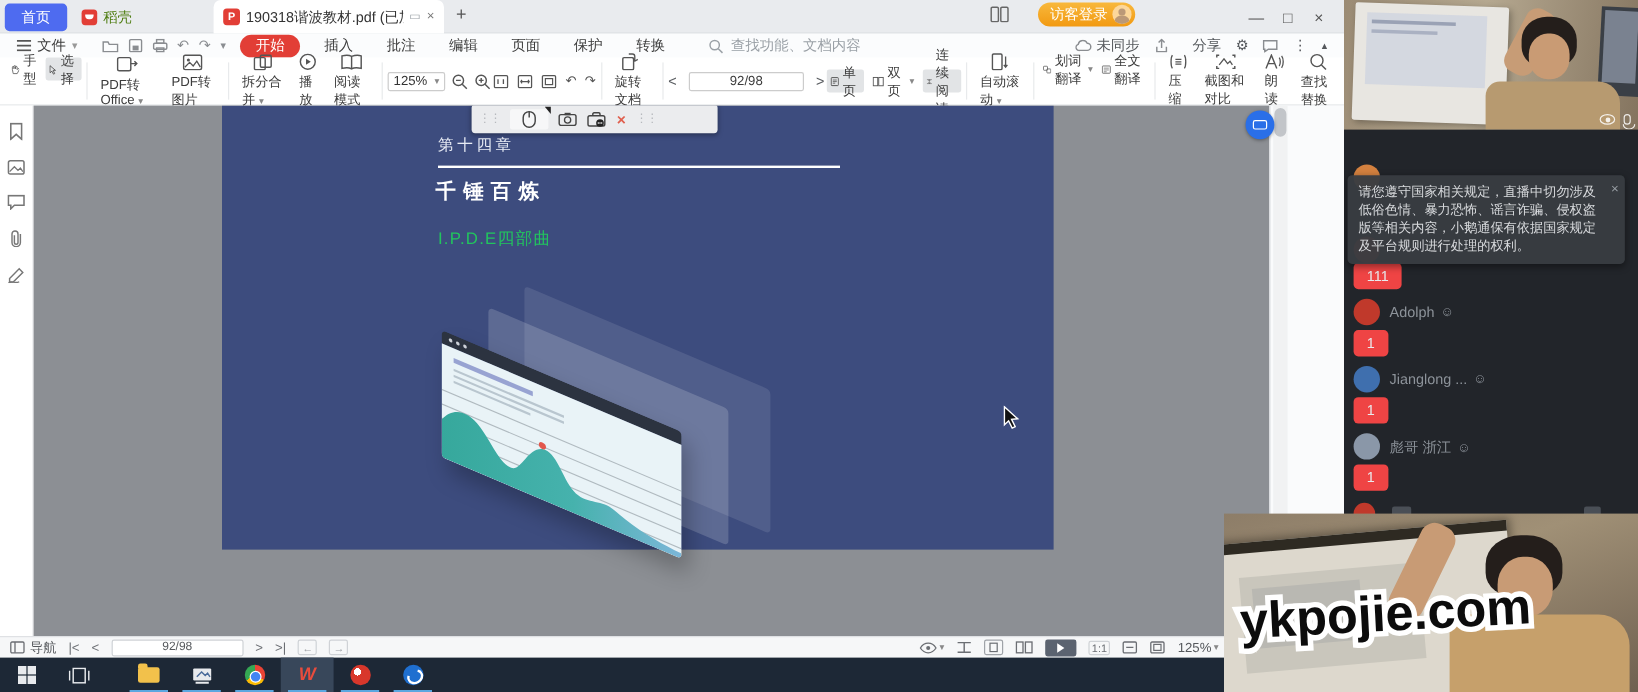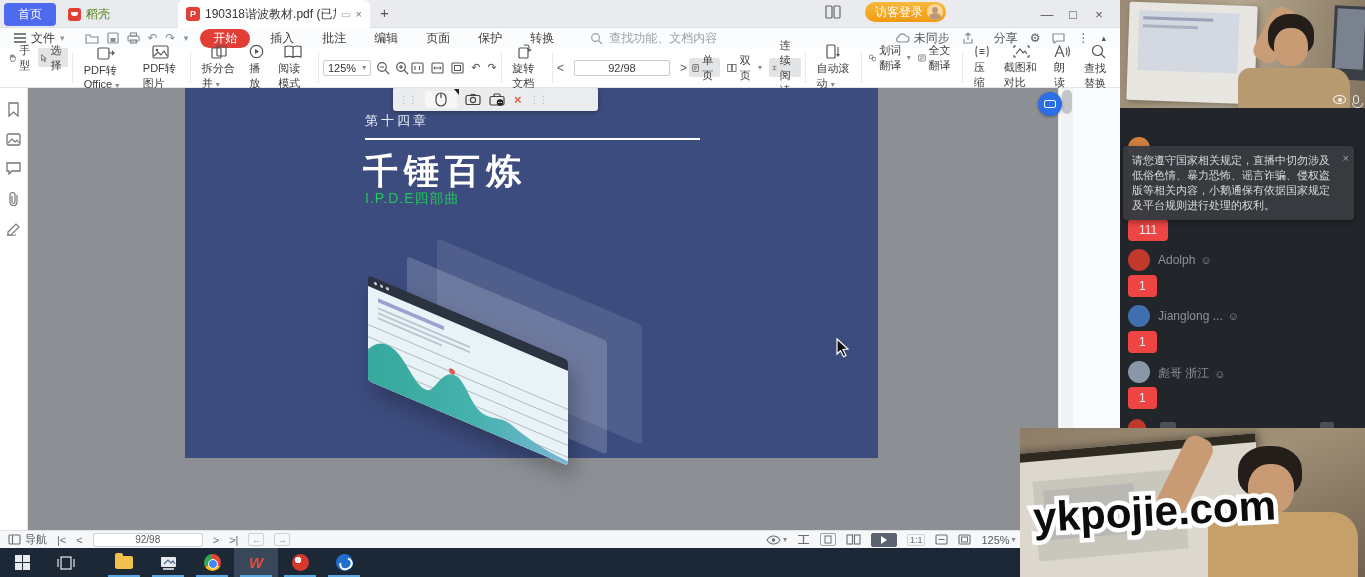--- a/index.html
+++ b/index.html
@@ -52,21 +52,21 @@
   .docarea{left:28px;top:88px;width:1030px;height:442px;background:#8c8f94;overflow:hidden}
   .rightstrip{left:1058px;top:88px;width:62px;height:442px;background:#fafbfc;border-left:1px solid #e6e8ea}
   .scrolltrack{left:1061px;top:88px;width:12px;height:442px;background:#f1f2f3}
   .scrollthumb{left:1062px;top:90px;width:10px;height:24px;background:#c2c5c9;border-radius:5px}
   .robot{left:1038px;top:92px;width:24px;height:24px;border-radius:50%;background:#2a6fe8;box-shadow:0 1px 3px rgba(0,0,0,.35);
     display:flex;align-items:center;justify-content:center}
   .robot i{display:block;width:12px;height:8px;border:1.5px solid #fff;border-radius:2px}
   .page{left:157px;top:0;width:693px;height:370px;background:#3d4c7e;color:#fff}
   .slide-chapter{left:180px;top:24px;font-size:13px;letter-spacing:3px;color:#e8ecf5}
   .slide-rule{left:180px;top:50px;width:335px;height:2px;background:#fff}
-  .slide-title{left:178px;top:60px;font-size:35px;font-weight:bold;letter-spacing:6px}
+  .slide-title{left:178px;top:60px;font-size:17px;font-weight:bold;letter-spacing:6px}
   .slide-sub{left:180px;top:102px;font-size:14px;letter-spacing:1px;color:#22c55e}
   .panelback{position:absolute;border-radius:4px;transform:skewY(23deg);transform-origin:left top;background:#fff}
   .mockwin{left:183px;top:187px;width:200px;height:106px;transform:skewY(23deg);transform-origin:left top;
     border-radius:4px;overflow:hidden;box-shadow:6px 10px 18px rgba(0,0,0,.25)}
   .mockhead{height:11px;background:#2c3340;display:flex;align-items:center;gap:3px;padding-left:6px}
   .mockhead b{width:3px;height:3px;border-radius:50%;background:#cfd3da}
   .mockbody{position:relative;height:95px;background:#e9f3f7;overflow:hidden}
   .tl{position:absolute;background:#b9c6cf;height:2px}
   .gl{position:absolute;left:0;width:100%;height:1px;background:rgba(44,52,64,.30)}
   

